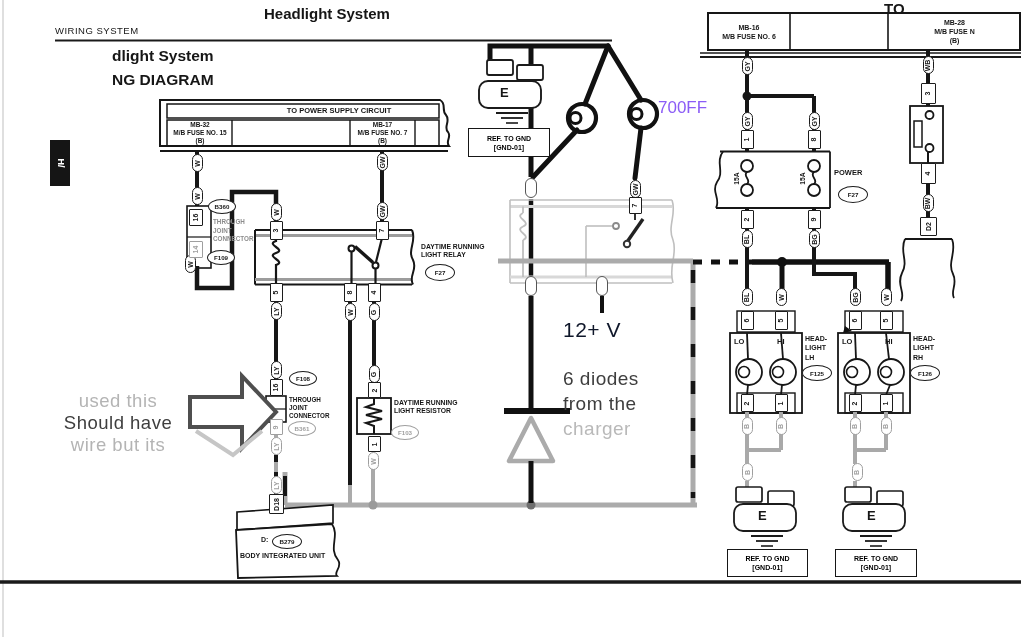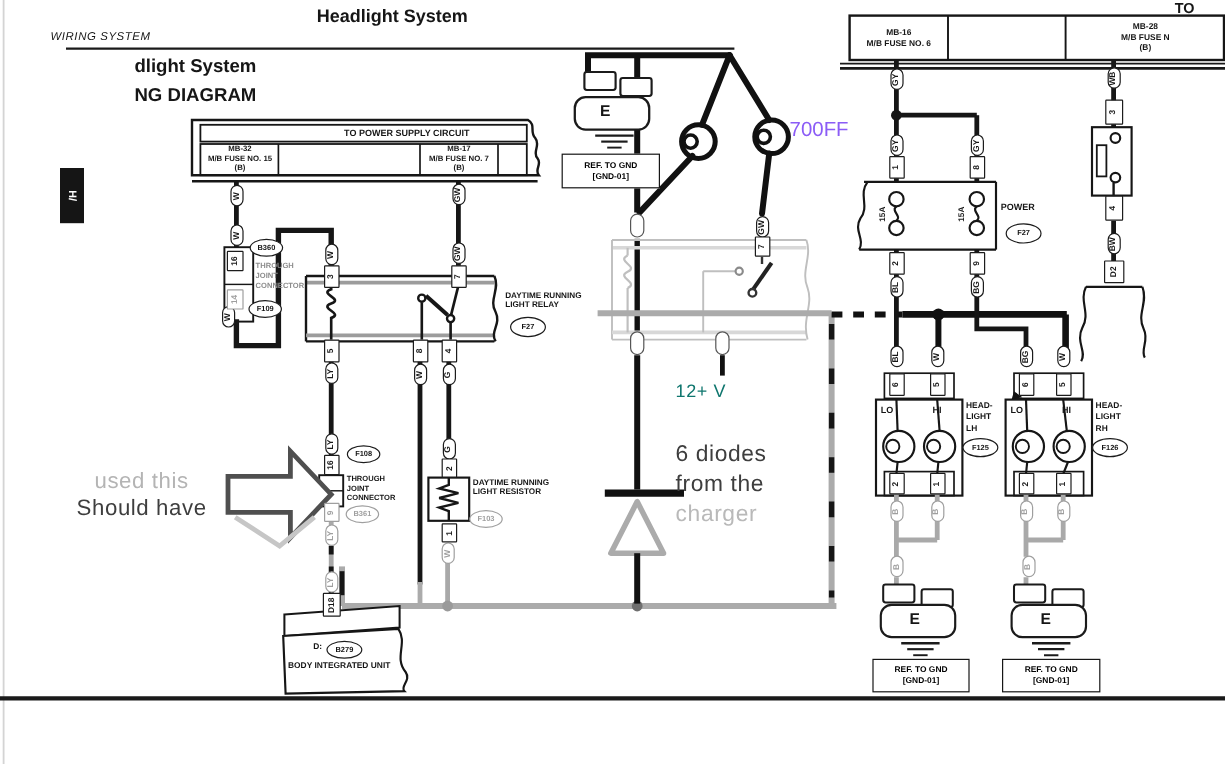--- a/index.html
+++ b/index.html
@@ -222,22 +222,22 @@
     <line x1="928" y1="184" x2="928" y2="220" stroke="#161616" stroke-width="4"></line>
     <path d="M905,239 H952" fill="none" stroke="#161616" stroke-width="1.8"></path>
     <path d="M905,239 C899,251 909,261 902,273 C896,285 906,293 901,301" fill="none" stroke="#161616" stroke-width="1.8"></path>
     <path d="M952,239 C957,252 947,262 953,274 C958,284 950,291 954,298" fill="none" stroke="#161616" stroke-width="1.8"></path>
 
     <path d="M190,397 H242 V376 L276,412 L242,448 V427 H190 Z" fill="#fff" stroke="#4f4f4f" stroke-width="4" stroke-linejoin="miter"></path>
     <path d="M196,431 L233,455 L262,431" fill="none" stroke="#c6c6c6" stroke-width="4"></path>
   </svg>
 
   <div class="t bold" style="left:264px;top:5px;font-size:15px;">Headlight System</div>
-  <div class="t" style="left:42px;top:25px;font-size:9.5px;letter-spacing:.5px;font-style:italic;">WIRING SYSTEM</div>
-  <div class="t bold" style="left:979px;top:0px;font-size:12px;">TO</div>
+  <div class="t" style="left:55px;top:25px;font-size:9.5px;letter-spacing:.5px;">WIRING SYSTEM</div>
+  <div class="t bold" style="left:884px;top:0px;font-size:15px;">TO</div>
   <div class="t bold" style="left:112px;top:47px;font-size:15.5px;">dlight System</div>
   <div class="t bold" style="left:112px;top:71px;font-size:15.5px;">NG DIAGRAM</div>
 
   <div class="t" style="left:50px;top:140px;width:20px;height:46px;background:#151515;display:flex;align-items:center;justify-content:center;">
     <span style="transform:rotate(90deg);color:#fff;font:700 9px 'Liberation Sans',sans-serif;">H/</span>
   </div>
 
   <div class="cell" style="left:167px;top:104px;width:272px;height:14px;font-size:7.5px;padding-left:36px;">
     <span>TO POWER SUPPLY CIRCUIT</span>
   </div>
@@ -320,22 +320,23 @@
     <div>REF. TO GND</div>
     <div>[GND-01]</div>
   </div>
 
   <div class="t bold" style="left:261px;top:536px;font-size:7px;">D:</div>
   <div class="t bold" style="left:240px;top:552px;font-size:7px;">BODY INTEGRATED UNIT</div>
 
   <div class="note" style="left:43px;top:390px;">
     <div style="color:#b4b4b4;">used this</div>
     <div style="color:#3e3e3e;">Should have</div>
-  </div>
-  <div class="hand" style="left:563px;top:318px;color:#0f766e;font-size:15px;">12+ V</div>
+    <div style="color:#b4b4b4;">wire but its</div>
+  </div>
+  <div class="hand" style="left:563px;top:318px;color:#0f172a;font-size:21px;">12+ V</div>
   <div class="hand" style="left:563px;top:366px;font-size:19px;line-height:25px;">
     <div style="color:#3e3e3e;">6 diodes</div>
     <div style="color:#3e3e3e;">from the</div>
     <div style="color:#b9b9b9;">charger</div>
   </div>
   <div class="t" style="left:658px;top:98px;font-size:17px;color:#8b5cf6;">700FF</div>
 
   <div id="overlay">
       <div class="pill" style="left: 191.5px; top: 154px;">
         <span>W</span>

